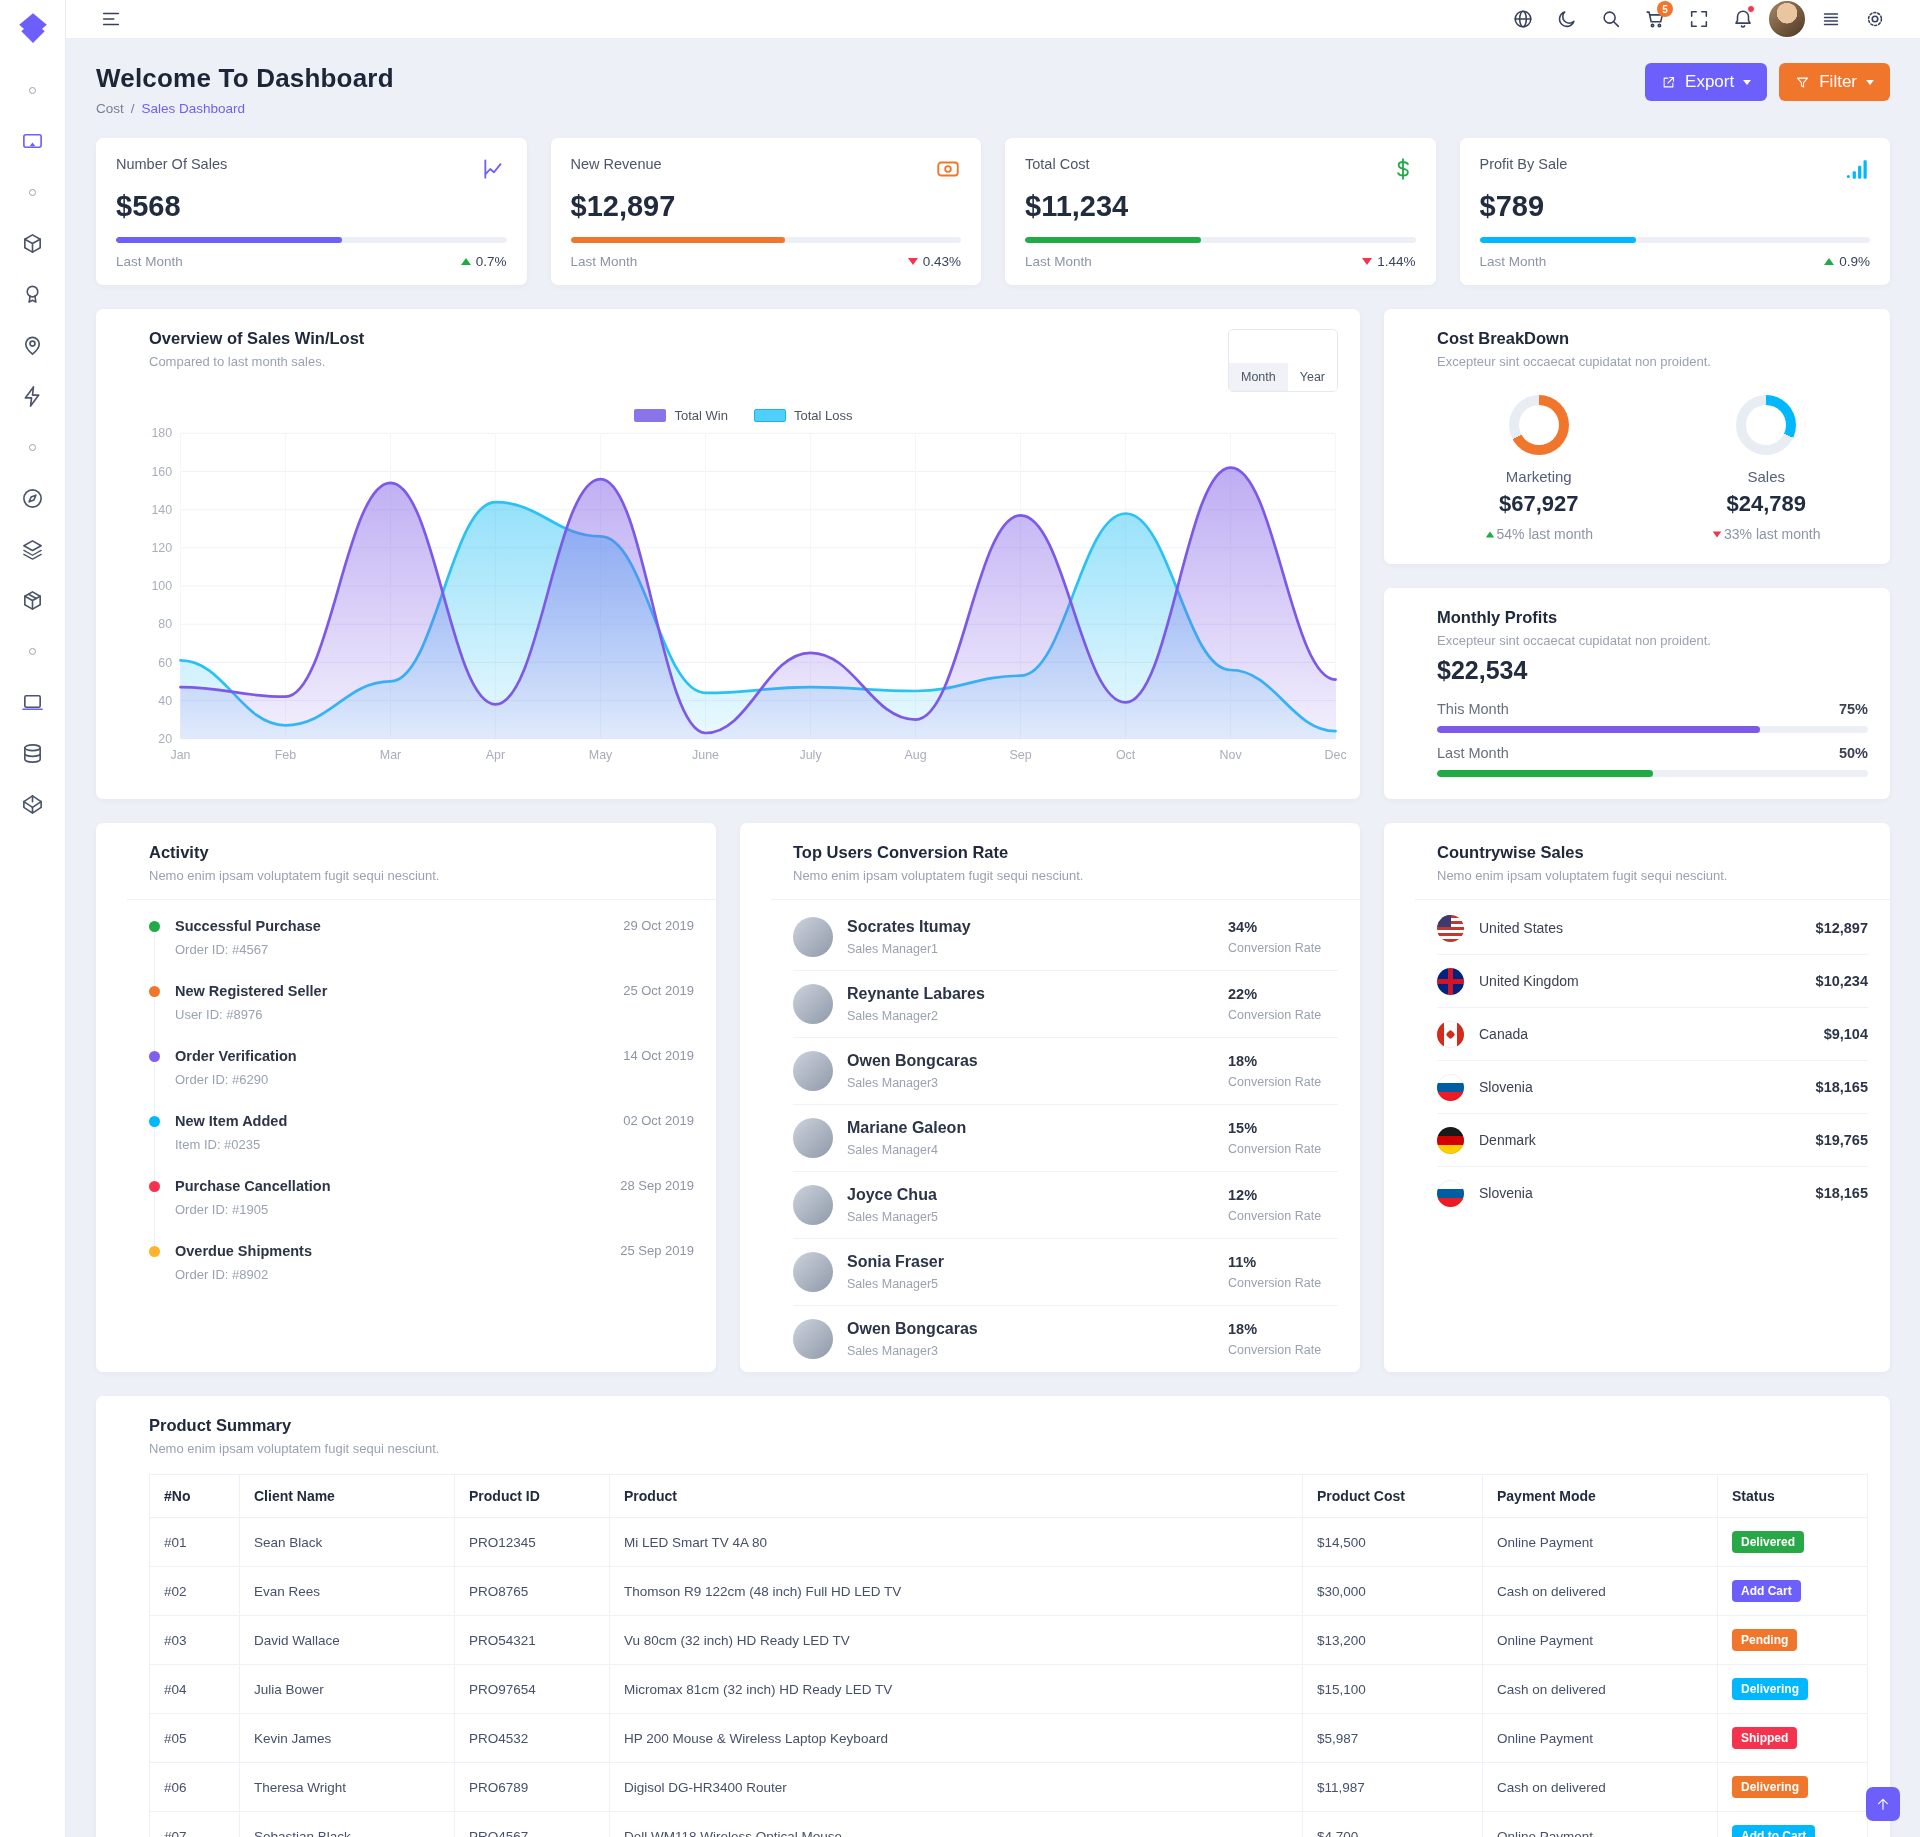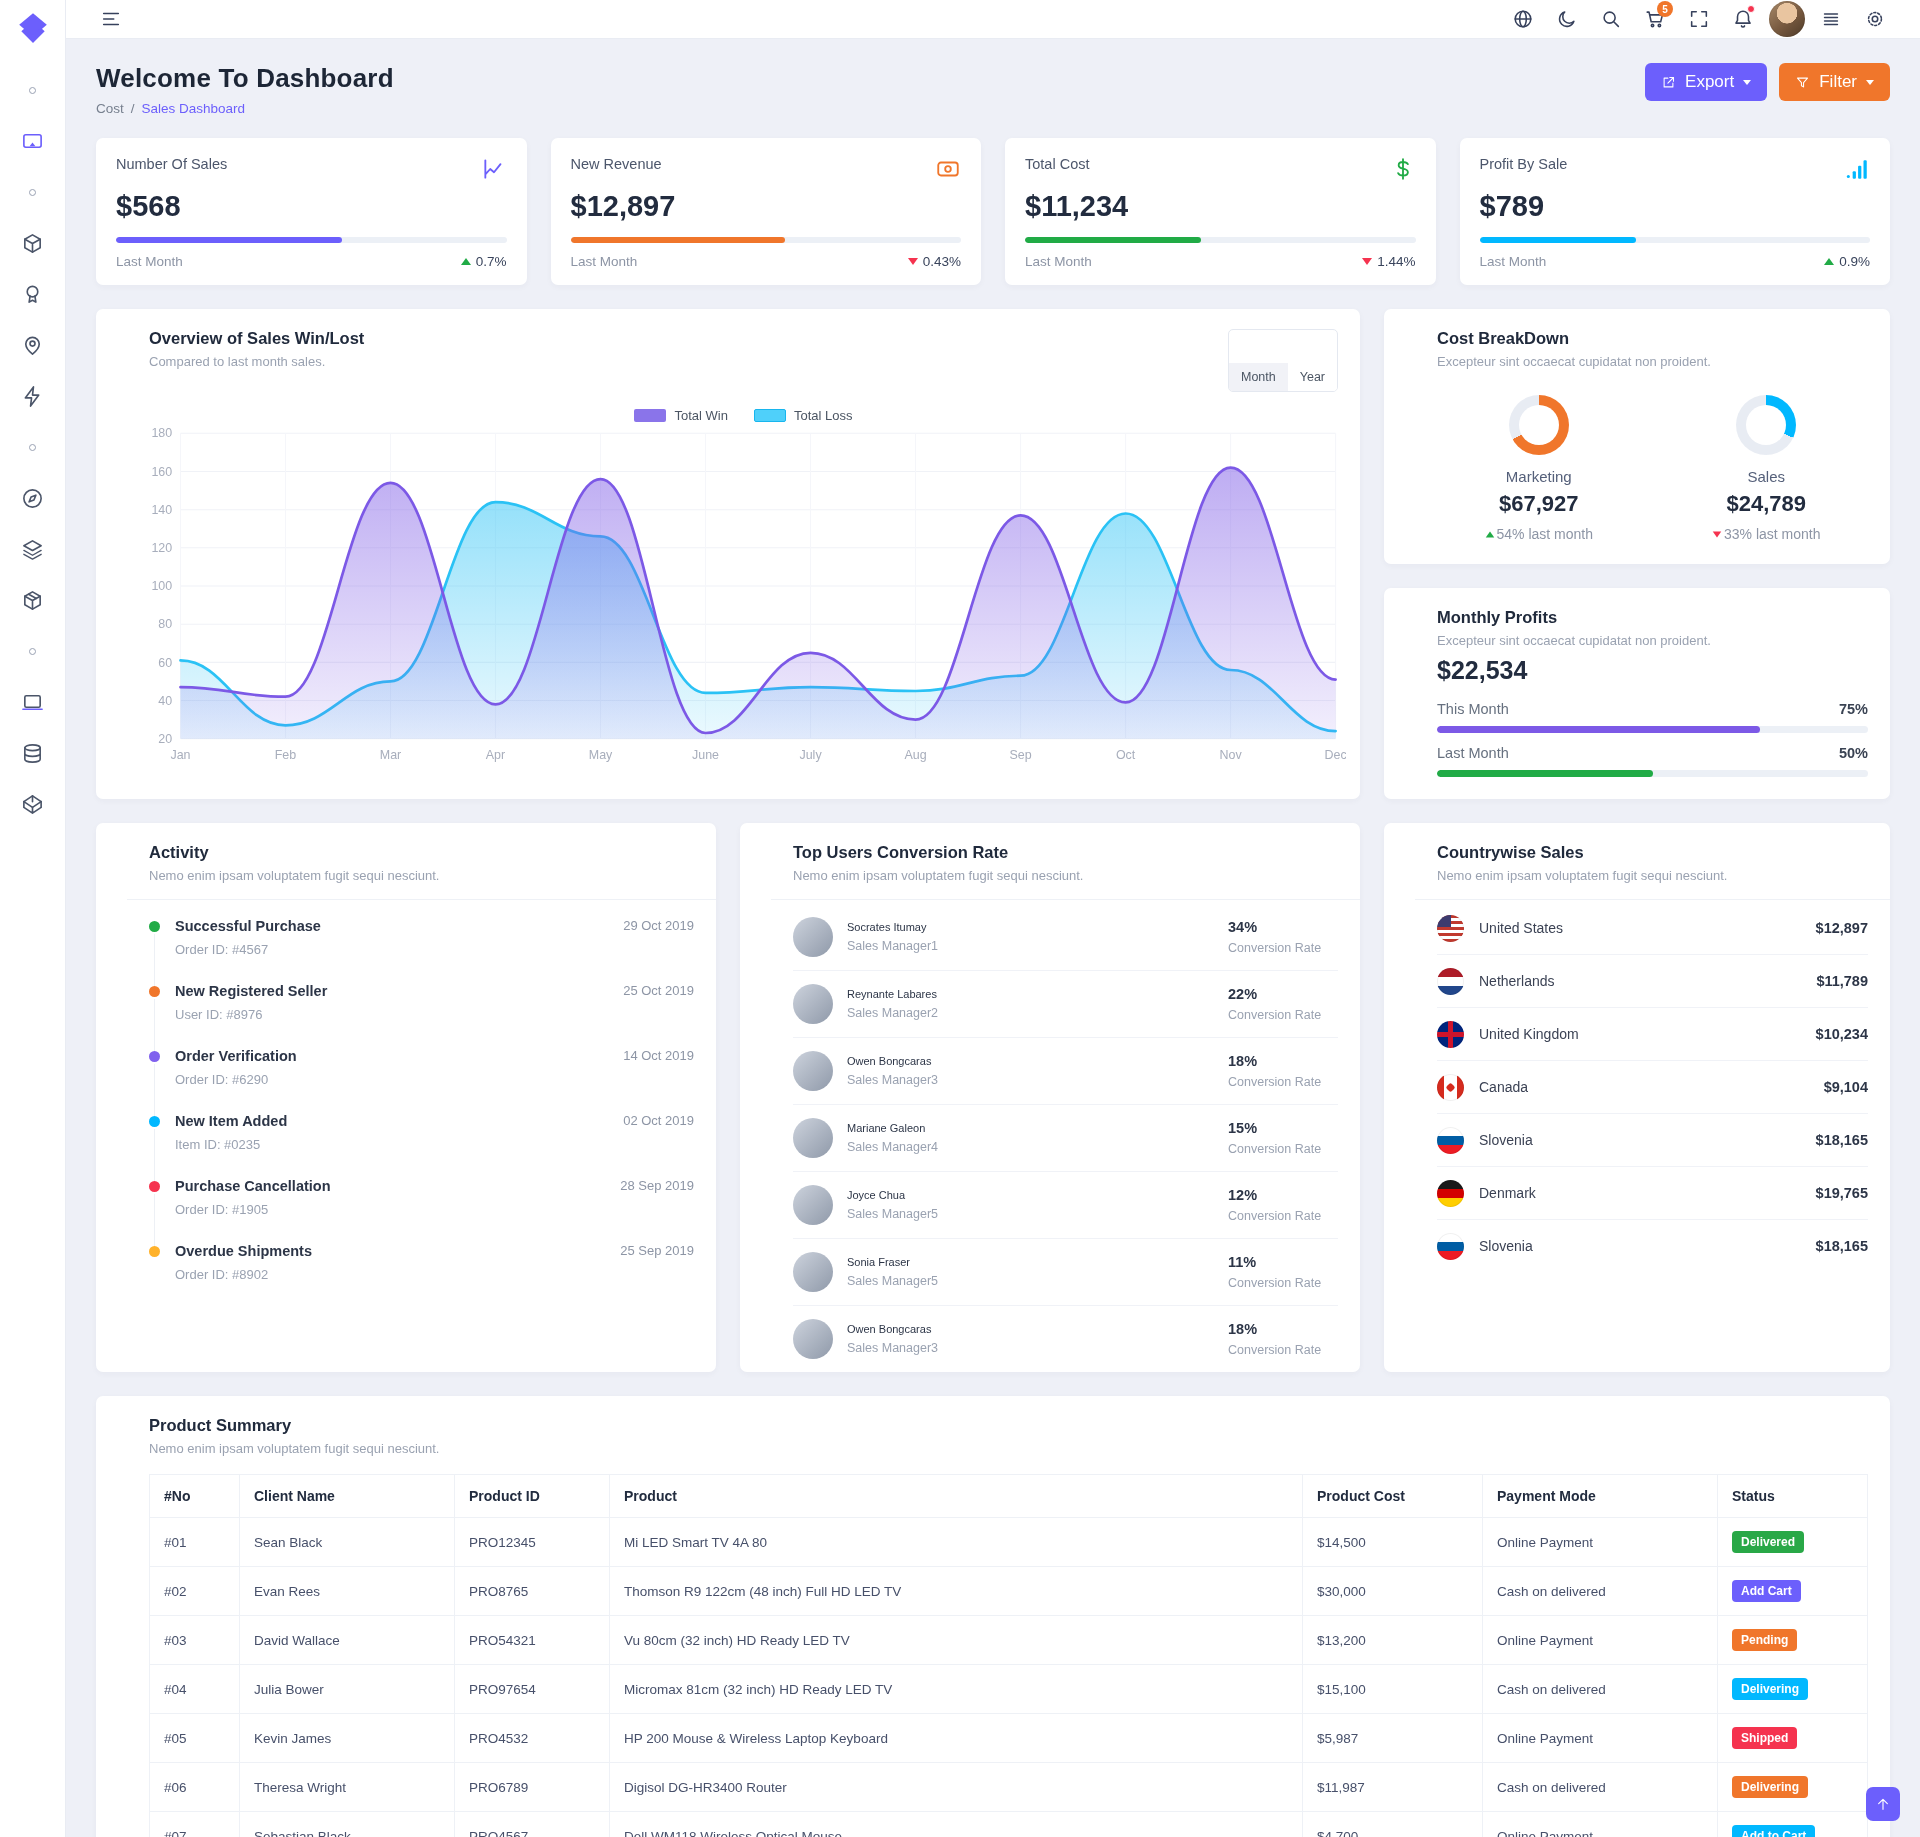--- a/index.html
+++ b/index.html
@@ -93,21 +93,21 @@
   .act-item:not(:last-child)::before { content:""; position:absolute; left:5px; top:16px; bottom:-4px; width:1px; background:#edf0f5; }
   .act-dot { position:absolute; left:0; top:3px; width:11px; height:11px; border-radius:50%; }
   .act-title { font-size:14.5px; font-weight:bold; color:#2c3547; }
   .act-sub { font-size:13px; color:#9aa2b1; margin-top:8px; }
   .act-date { margin-left:auto; font-size:13px; color:#8d95a5; }
 
   .tu-list { list-style:none; padding:4px 22px 0; }
   .tu-item { display:flex; align-items:center; padding:13px 0; border-bottom:1px solid #f0f2f7; }
   .tu-item:last-child { border-bottom:none; }
   .tu-avatar { width:40px; height:40px; border-radius:50%; background:linear-gradient(135deg,#cdd3dd,#8f99a9); margin-right:14px; flex:0 0 40px; }
-  .tu-name { font-size:11px; font-weight:normal; color:#2c3547; }
+  .tu-name { font-size:16px; font-weight:bold; color:#2c3547; }
   .tu-role { font-size:12.5px; color:#9aa2b1; margin-top:6px; }
   .tu-right { margin-left:auto; text-align:left; width:110px; }
   .tu-rate { font-size:14.5px; font-weight:bold; color:#2c3547; }
   .tu-rate-label { font-size:12.5px; color:#9aa2b1; margin-top:6px; }
 
   .cw-list { list-style:none; padding:2px 22px 0; }
   .cw-item { display:flex; align-items:center; padding:12.5px 0; border-bottom:1px solid #f0f2f7; }
   .cw-item:last-child { border-bottom:none; }
   .flag { width:27px; height:27px; border-radius:50%; margin-right:15px; flex:0 0 27px; box-shadow:inset 0 0 0 1px rgba(0,0,0,.06); background:#dde1e9; position:relative; overflow:hidden; }
   .flag.us { background:repeating-linear-gradient(180deg,#c1392e 0 3px,#fff 3px 6px); }
@@ -706,25 +706,20 @@
             <div class="card-sub">Nemo enim ipsam voluptatem fugit sequi nesciunt.</div>
           </div>
           <ul class="cw-list">
 
               <li class="cw-item">
                 <span class="flag us"></span>
                 <span class="cw-name">United States</span>
                 <span class="cw-value">$12,897</span>
               </li>
 
-              <li class="cw-item">
-                <span class="flag nl"></span>
-                <span class="cw-name">Netherlands</span>
-                <span class="cw-value">$11,789</span>
-              </li>
 
               <li class="cw-item">
                 <span class="flag uk"></span>
                 <span class="cw-name">United Kingdom</span>
                 <span class="cw-value">$10,234</span>
               </li>
 
               <li class="cw-item">
                 <span class="flag ca"></span>
                 <span class="cw-name">Canada</span>

